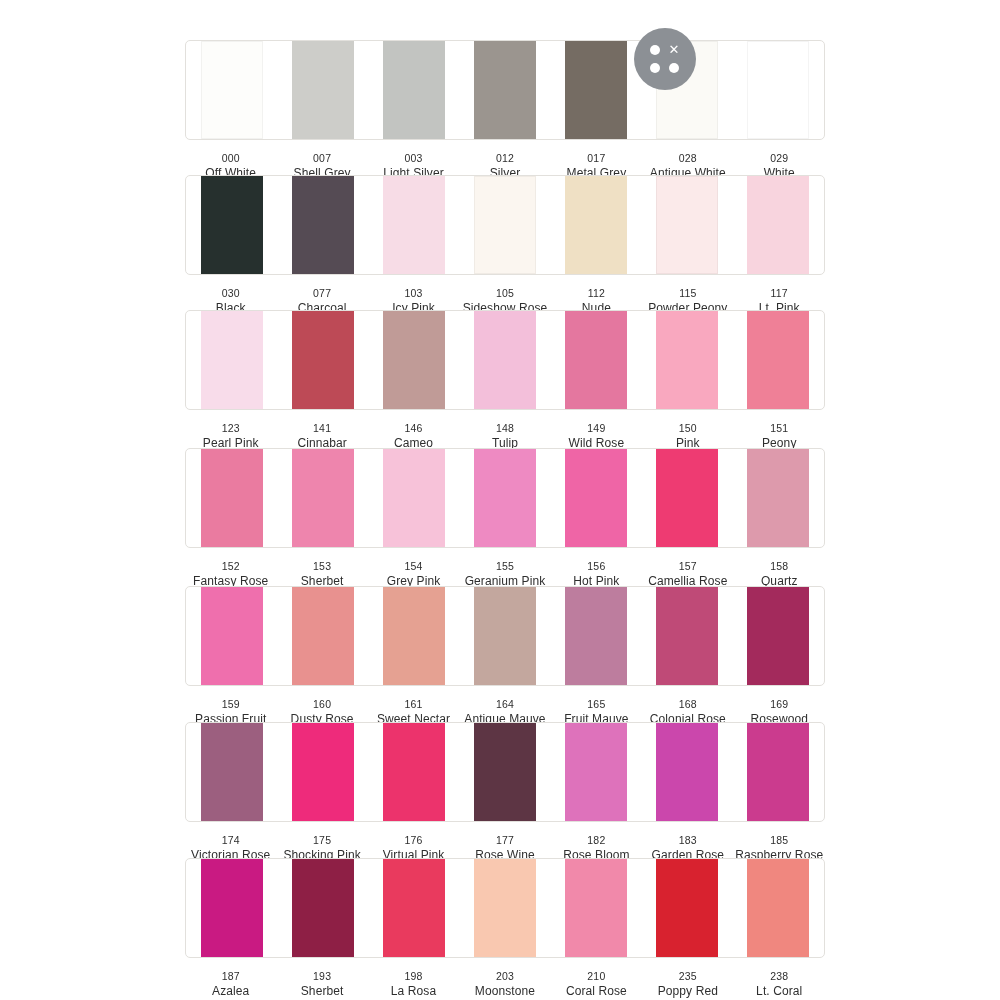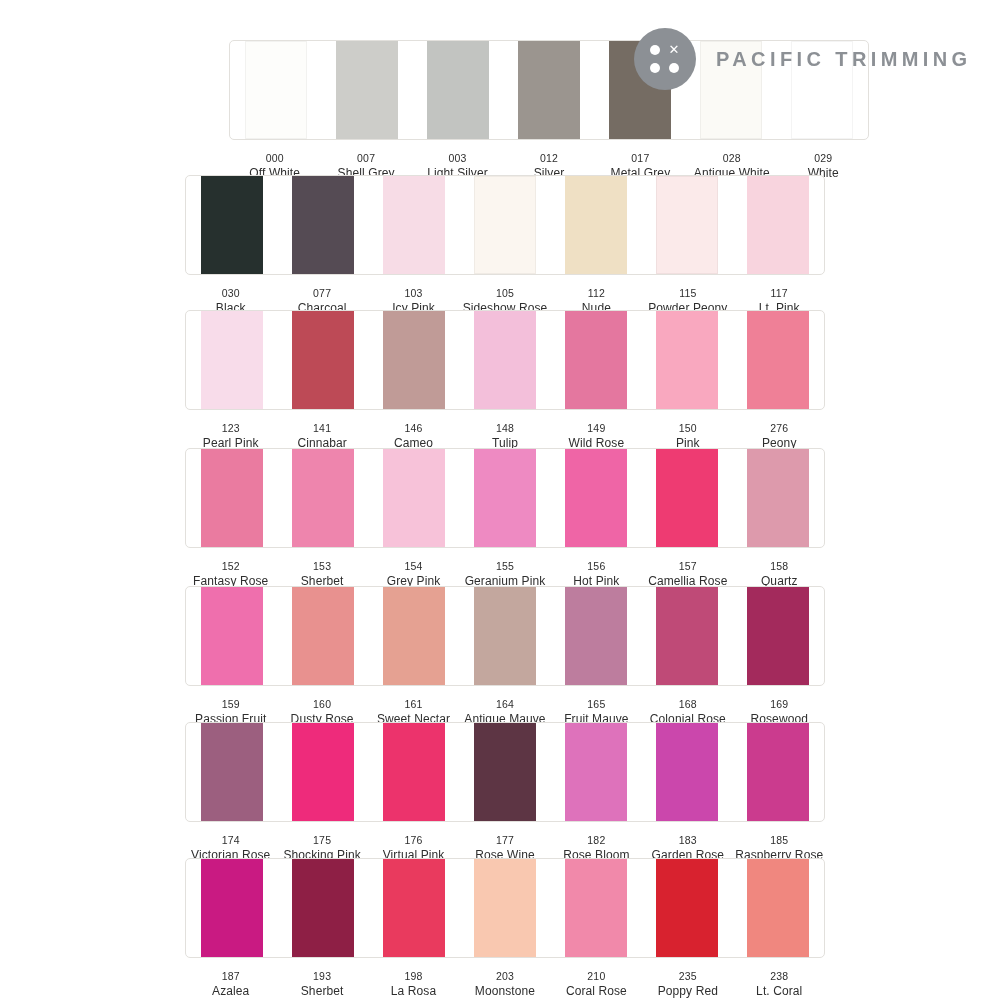--- a/index.html
+++ b/index.html
@@ -142,25 +142,24 @@
 
 <div id="page">
 
   <div class="brand">
     <div class="brand-logo">
       <span class="hole h1"></span>
       <span class="xmark">✕</span>
       <span class="hole h3"></span>
       <span class="hole h4"></span>
     </div>
-    <div class="brand-name">PACIFIC TRIMMING</div>
   </div>
 
   <div class="rows" id="rows-container">
-      <div class="swatch-row" style="top: 40px; margin-left: 44px;">
+      <div class="swatch-row" style="top: 40px;">
         <div class="band">
           <div class="cell">
             <div class="ribbon faint" style="background: rgb(253, 253, 251);"></div>
           </div>
           <div class="cell">
             <div class="ribbon" style="background: rgb(205, 205, 201);"></div>
           </div>
           <div class="cell">
             <div class="ribbon" style="background: rgb(194, 196, 193);"></div>
           </div>
@@ -306,21 +305,21 @@
           </div>
           <div class="label-cell">
             <div class="label-code">149</div>
             <div class="label-name">Wild Rose</div>
           </div>
           <div class="label-cell">
             <div class="label-code">150</div>
             <div class="label-name">Pink</div>
           </div>
           <div class="label-cell">
-            <div class="label-code">276</div>
+            <div class="label-code">151</div>
             <div class="label-name">Peony</div>
           </div>
         </div>
       </div>
       <div class="swatch-row" style="top: 448px;">
         <div class="band">
           <div class="cell">
             <div class="ribbon" style="background: rgb(234, 123, 160);"></div>
           </div>
           <div class="cell">

